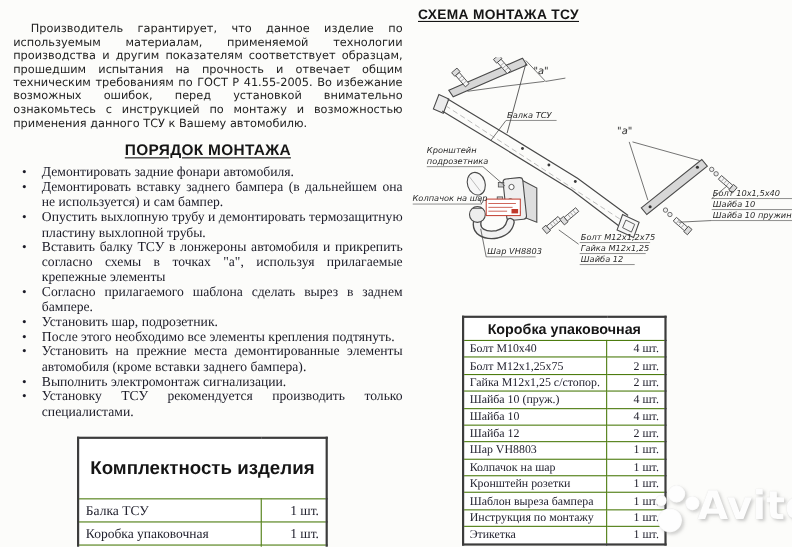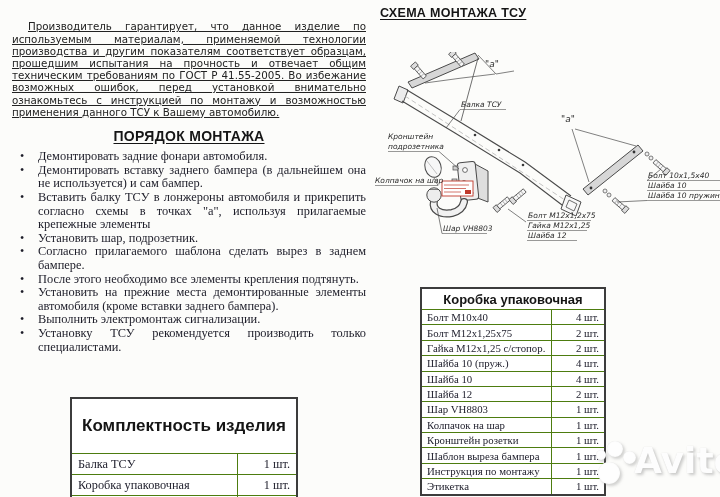--- a/index.html
+++ b/index.html
@@ -5,21 +5,21 @@
   html,body{margin:0;padding:0;}
   body{
     width:720px;height:497px;position:relative;overflow:hidden;
     background:#fcfcfa;color:#1e1e20;
     font-family:"Liberation Serif", serif;
   }
   
   .left-col{position:absolute;left:12px;top:10px;width:354px;}
   .intro{
     font:10.3px/12.2px "DejaVu Sans", sans-serif;
-    text-align:justify;text-indent:16px;color:#222;text-decoration:underline;
+    text-align:justify;text-indent:16px;color:#222;
   }
   .proc-heading{
     margin-top:9px;text-align:center;
     font:bold 14px "Liberation Sans", sans-serif;
     text-decoration:underline;text-underline-offset:2px;
     letter-spacing:.3px;color:#151515;
   }
   ul.steps{list-style:none;margin:6px 0 0 0;padding:0 0 0 6px;}
   ul.steps li{
     position:relative;padding-left:20px;text-align:justify;
@@ -67,23 +67,24 @@
 </style>
 </head>
 <body>
 
 <div class="left-col">
   <p class="intro">Производитель гарантирует, что данное изделие по используемым материалам, применяемой технологии производства и другим показателям соответствует образцам, прошедшим испытания на прочность и отвечает общим техническим требованиям по ГОСТ Р 41.55-2005. Во избежание возможных ошибок, перед установкой внимательно ознакомьтесь с инструкцией по монтажу и возможностью применения данного ТСУ к Вашему автомобилю.</p>
   <div class="proc-heading">ПОРЯДОК МОНТАЖА</div>
   <ul class="steps">
     <li>Демонтировать задние фонари автомобиля.</li>
     <li>Демонтировать вставку заднего бампера (в дальнейшем она не используется) и сам бампер.</li>
+    <li>Опустить выхлопную трубу и демонтировать термозащитную пластину выхлопной трубы.</li>
     <li>Вставить балку ТСУ в лонжероны автомобиля и прикрепить согласно схемы в точках "а", используя прилагаемые крепежные элементы</li>
+    <li>Согласно прилагаемого шаблона сделать вырез в заднем бампере.</li>
     <li>Установить шар, подрозетник.</li>
-    <li>Согласно прилагаемого шаблона сделать вырез в заднем бампере.</li>
     <li>После этого необходимо все элементы крепления подтянуть.</li>
     <li>Установить на прежние места демонтированные элементы автомобиля (кроме вставки заднего бампера).</li>
     <li>Выполнить электромонтаж сигнализации.</li>
     <li>Установку ТСУ рекомендуется производить только специалистами.</li>
   </ul>
 </div>
 
 <table class="kit-table">
   <thead>
     <tr>

